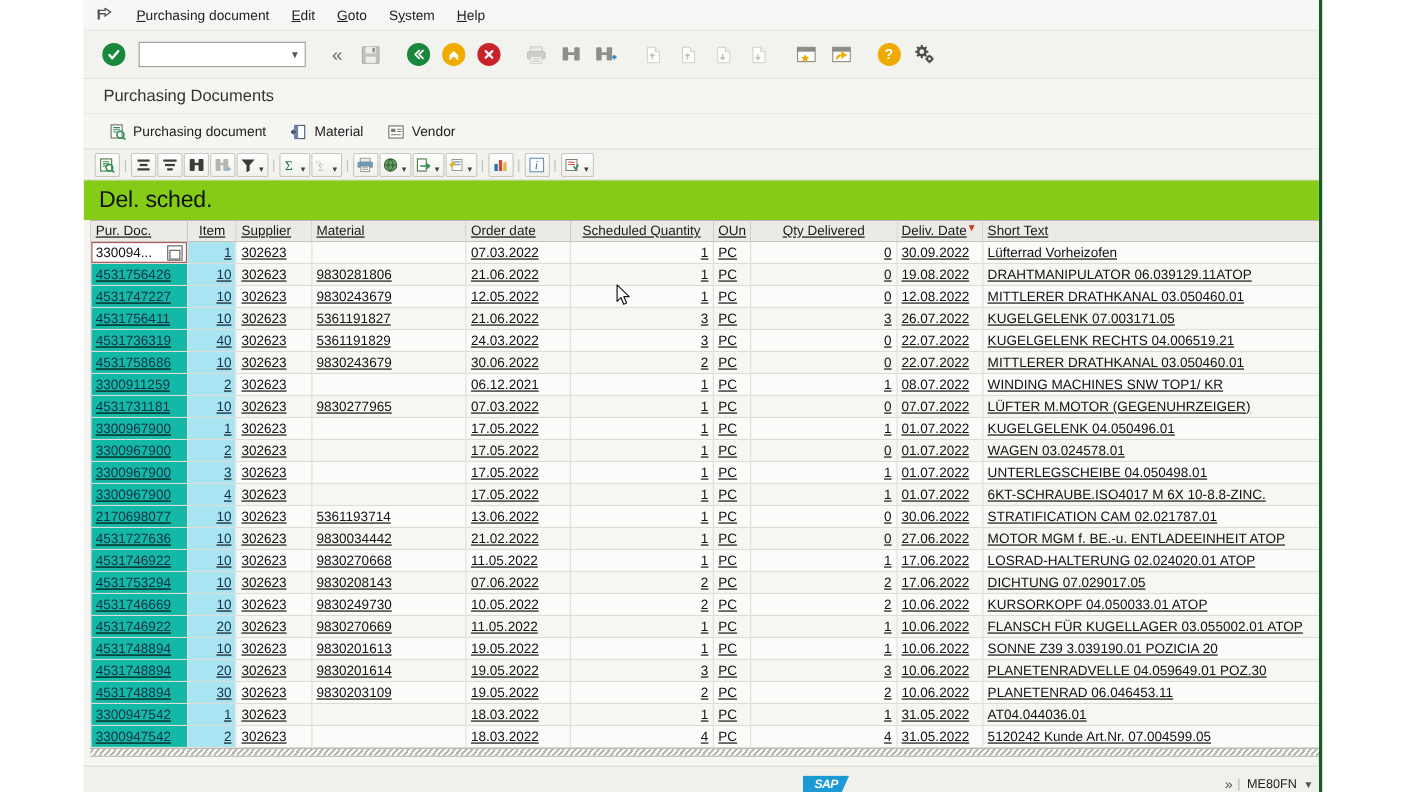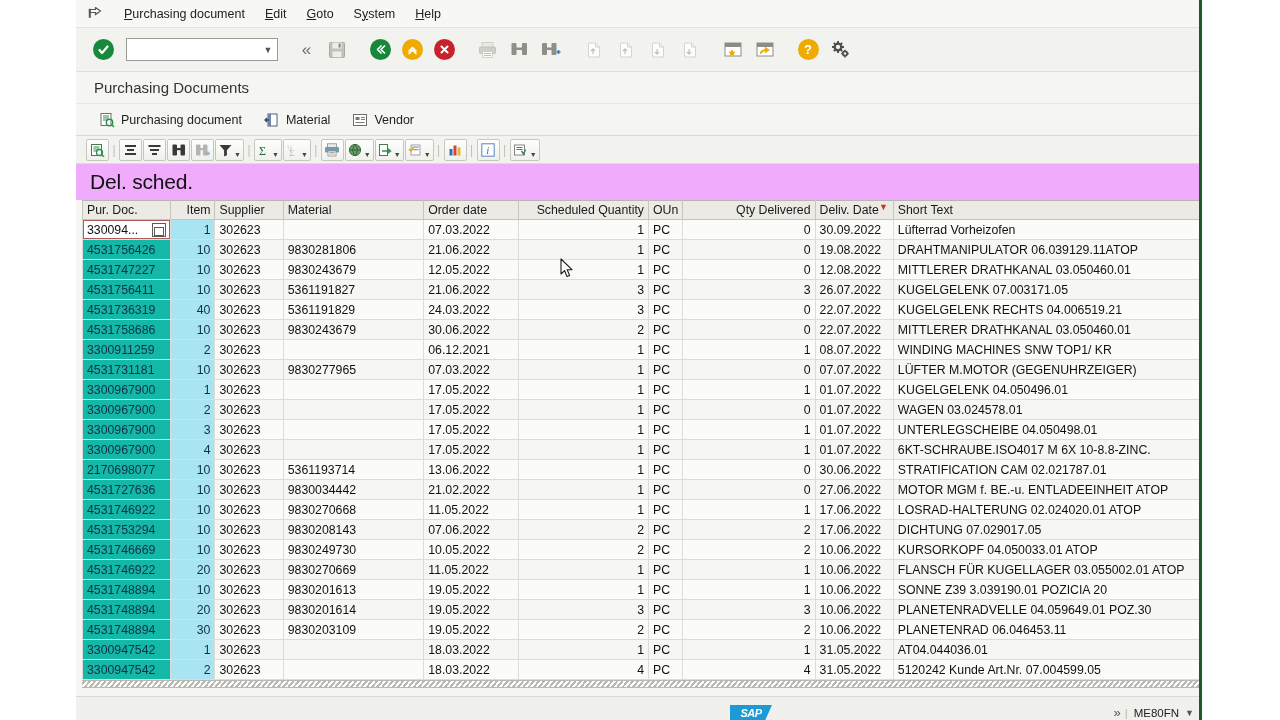--- a/index.html
+++ b/index.html
@@ -163,30 +163,31 @@
     padding: 0 2px;
   }
   .alv-sep { width: 8px; display:flex; align-items:center; justify-content:center; color:#c0c0bb; font-size: 12px;}
   .alv-drop { font-size: 7px; color: #444; margin-left: 1px; align-self: flex-end; padding-bottom:2px;}
 
   
   .report-title {
     padding: 6px 0 6px 14px;
     font-size: 21px;
     color: #111;
-    background: #f0abfc;
+    background: #84cc16;
     letter-spacing: -0.2px;
   }
 
   
   .grid-wrap {
     margin: 0 0 0 6px;
     width: 1119px;
     background: #fff;
     position: relative;
+    text-decoration: underline;
   }
   table.alv {
     border-collapse: collapse;
     table-layout: fixed;
     width: 1119px;
     font-size: 12.3px;
   }
   table.alv th {
     background: #eceae5;
     border: 1px solid #c6c4bf;
@@ -194,21 +195,21 @@
     font-weight: normal;
     color: #1a1a1a;
     height: 19px;
     padding: 1px 4px;
     text-align: left;
     font-size: 12.3px;
     white-space: nowrap;
     overflow: hidden;
     position: relative;
   }
-  table.alv th.num { text-align: right; }
+  table.alv th.num { text-align: center; }
   table.alv td {
     border: 1px solid #dcdcd8;
     height: 20px;
     padding: 0 4px;
     color: #111;
     white-space: nowrap;
     overflow: hidden;
     background: #fbfbf9;
   }
   table.alv td.num { text-align: right; }

